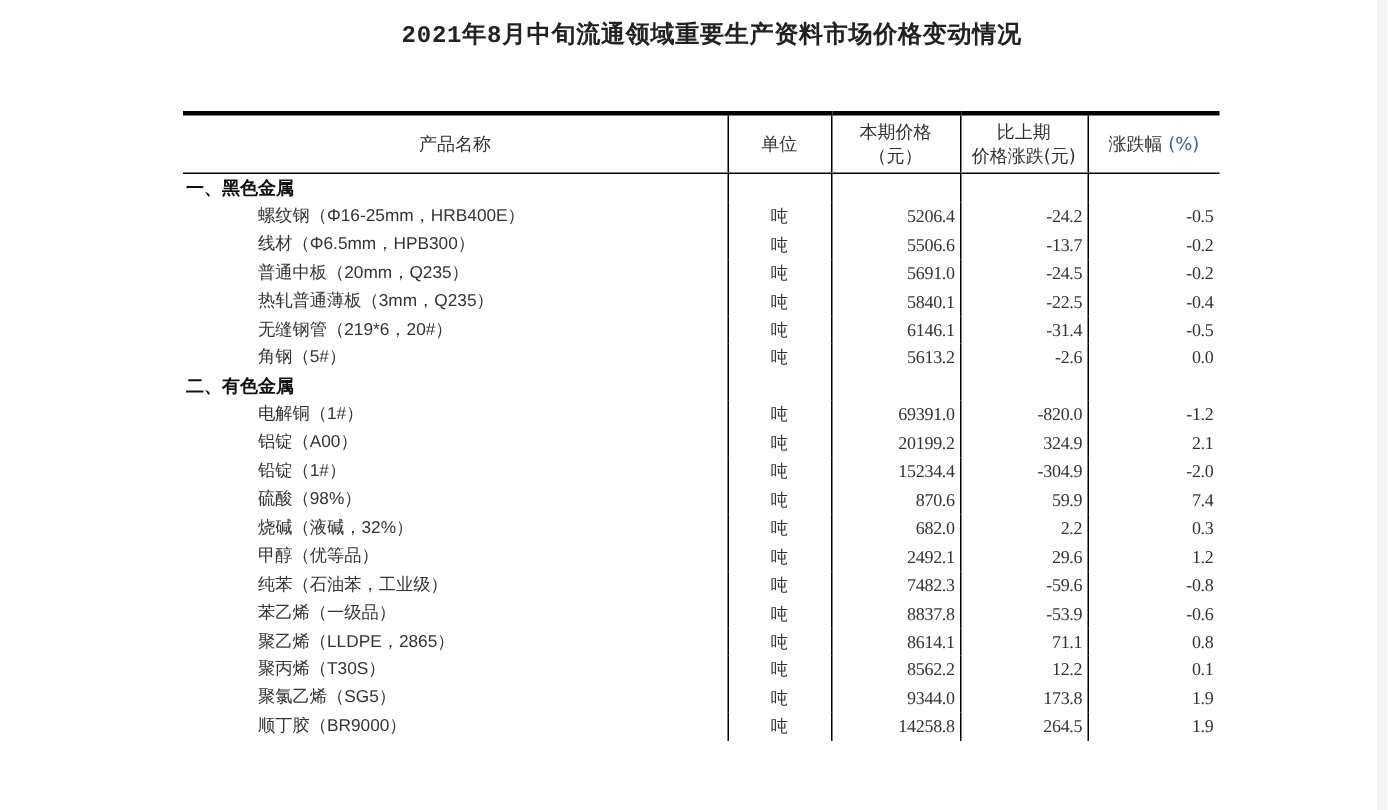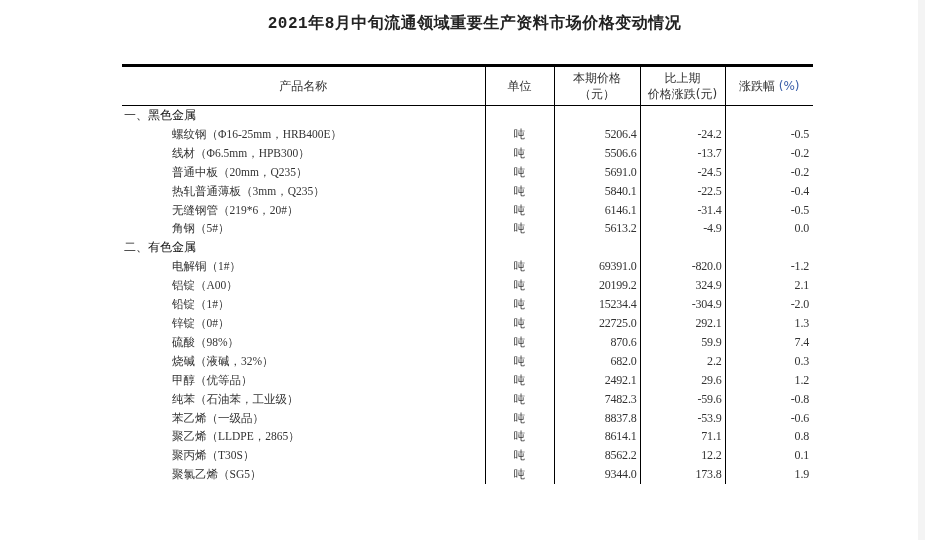--- a/index.html
+++ b/index.html
@@ -32,21 +32,21 @@
       position: absolute;
       left: 918px;
       top: 0;
       width: 7px;
       height: 540px;
       background: #f4f4f4;
     }
     .price-table {
       position: absolute;
       left: 122px;
-      top: 64px;
+      top: 74px;
       width: 691px;
       border-collapse: collapse;
       table-layout: fixed;
       font-size: 12px;
     }
     .price-table th {
       font-family: "DejaVu Sans", "Liberation Sans", sans-serif;
       font-weight: normal;
       font-size: 12px;
       color: #333333;
@@ -68,27 +68,27 @@
       white-space: nowrap;
       overflow: hidden;
     }
     .col-name { width: 363px; }
     .col-unit { width: 69px; }
     .col-price { width: 86px; }
     .col-change { width: 85px; }
     .col-pct { width: 88px; }
     td.section-head {
       font-family: "DejaVu Sans", "Liberation Sans", sans-serif;
-      font-weight: normal;
+      font-weight: bold;
       font-size: 12px;
       color: #111111;
       padding-left: 2px;
     }
     td.item-name {
-      font-family: Liberation Serif, serif;
+      font-family: Liberation Sans, sans-serif;
       font-size: 11.5px;
       color: #333333;
       padding-left: 50px;
     }
     td.unit {
       text-align: center;
       font-family: "DejaVu Sans", "Liberation Sans", sans-serif;
       font-size: 11.5px;
       color: #333333;
     }
@@ -183,21 +183,21 @@
     <td class="unit">吨</td>
     <td class="num">6146.1</td>
     <td class="num">-31.4</td>
     <td class="num pct">-0.5</td>
   </tr>
 
   <tr>
     <td class="item-name">角钢（5#）</td>
     <td class="unit">吨</td>
     <td class="num">5613.2</td>
-    <td class="num">-4.9</td>
+    <td class="num">-2.6</td>
     <td class="num pct">0.0</td>
   </tr>
 
   <tr>
     <td class="section-head">二、有色金属</td>
     <td></td>
     <td></td>
     <td></td>
     <td></td>
   </tr>
@@ -219,27 +219,20 @@
   </tr>
 
   <tr>
     <td class="item-name">铅锭（1#）</td>
     <td class="unit">吨</td>
     <td class="num">15234.4</td>
     <td class="num">-304.9</td>
     <td class="num pct">-2.0</td>
   </tr>
 
-  <tr>
-    <td class="item-name">锌锭（0#）</td>
-    <td class="unit">吨</td>
-    <td class="num">22725.0</td>
-    <td class="num">292.1</td>
-    <td class="num pct">1.3</td>
-  </tr>
 
 
   <tr>
     <td class="item-name">硫酸（98%）</td>
     <td class="unit">吨</td>
     <td class="num">870.6</td>
     <td class="num">59.9</td>
     <td class="num pct">7.4</td>
   </tr>
 
@@ -292,15 +285,22 @@
   </tr>
 
   <tr>
     <td class="item-name">聚氯乙烯（SG5）</td>
     <td class="unit">吨</td>
     <td class="num">9344.0</td>
     <td class="num">173.8</td>
     <td class="num pct">1.9</td>
   </tr>
 
+  <tr>
+    <td class="item-name">顺丁胶（BR9000）</td>
+    <td class="unit">吨</td>
+    <td class="num">14258.8</td>
+    <td class="num">264.5</td>
+    <td class="num pct">1.9</td>
+  </tr>
 
 </tbody>
 </table>
 
 </body></html>

